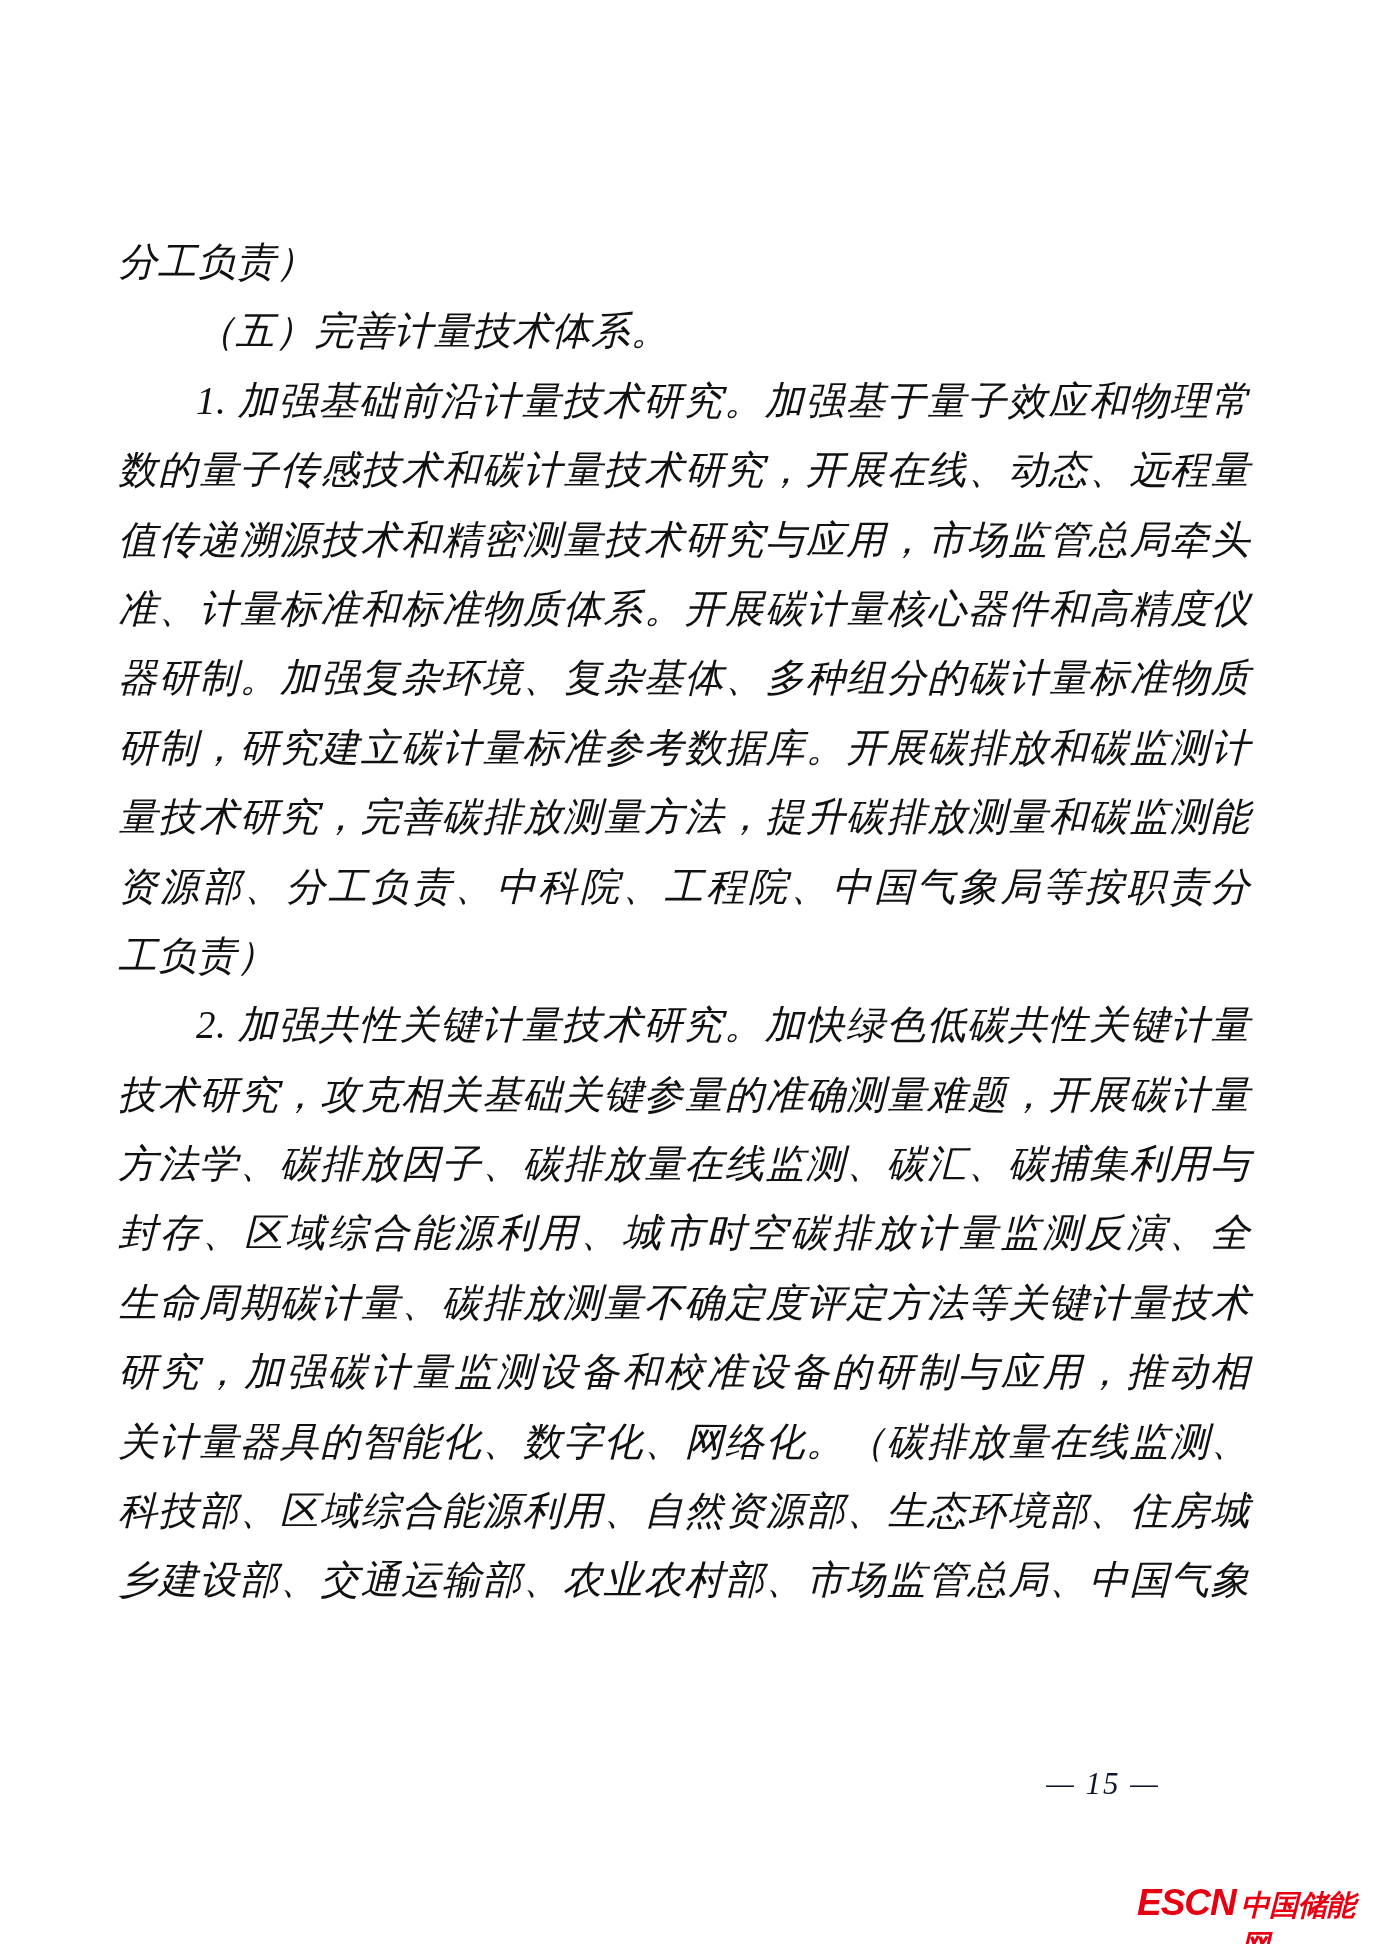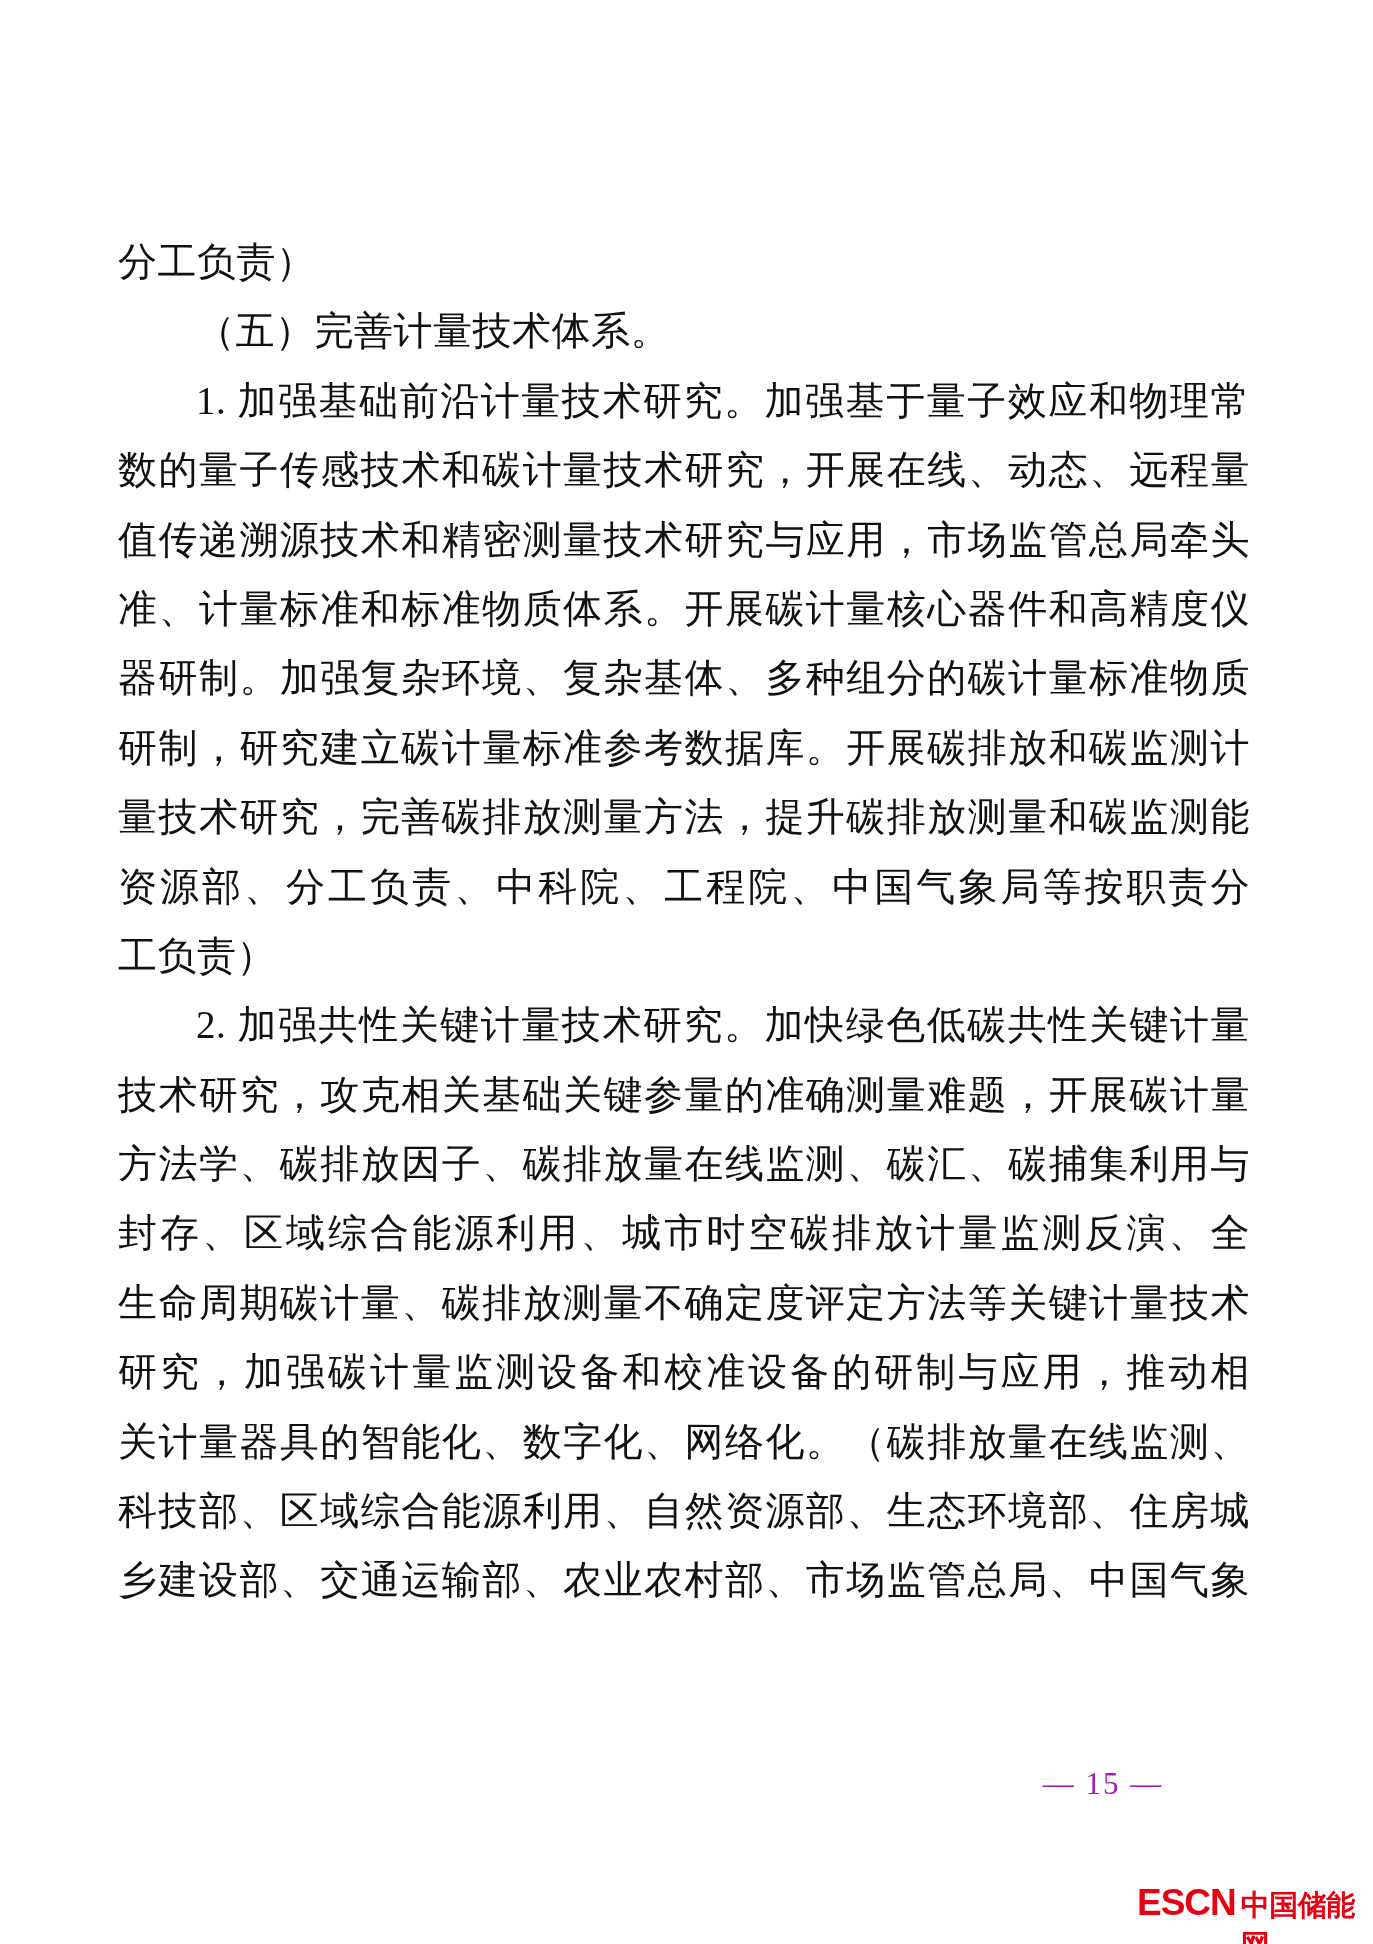--- a/index.html
+++ b/index.html
@@ -8,20 +8,21 @@
     background: #ffffff;
   }
   .page {
     position: relative;
     width: 1373px;
     height: 1944px;
     background: #ffffff;
     overflow: hidden;
     font-family: "Liberation Serif", "DejaVu Serif", serif;
     color: #111111;
+    font-style: italic;
   }
   .text-block {
     position: absolute;
     left: 118px;
     top: 227px;
     width: 1132px;
   }
   .line {
     height: 69.4px;
     line-height: 69.4px;
@@ -45,21 +46,21 @@
     text-indent: 2em;
   }
   .page-number {
     position: absolute;
     top: 1766px;
     left: 1033px;
     width: 140px;
     font-size: 31px;
     letter-spacing: 2px;
     text-align: center;
-    color: #a21caf;
+    color: #0f172a;
     font-family: "Liberation Serif", "DejaVu Serif", serif;
   }
   .logo {
     position: absolute;
     left: 1137px;
     top: 1882px;
     display: flex;
     align-items: baseline;
     gap: 5px;
     font-family: "Liberation Sans", "DejaVu Sans", sans-serif;

